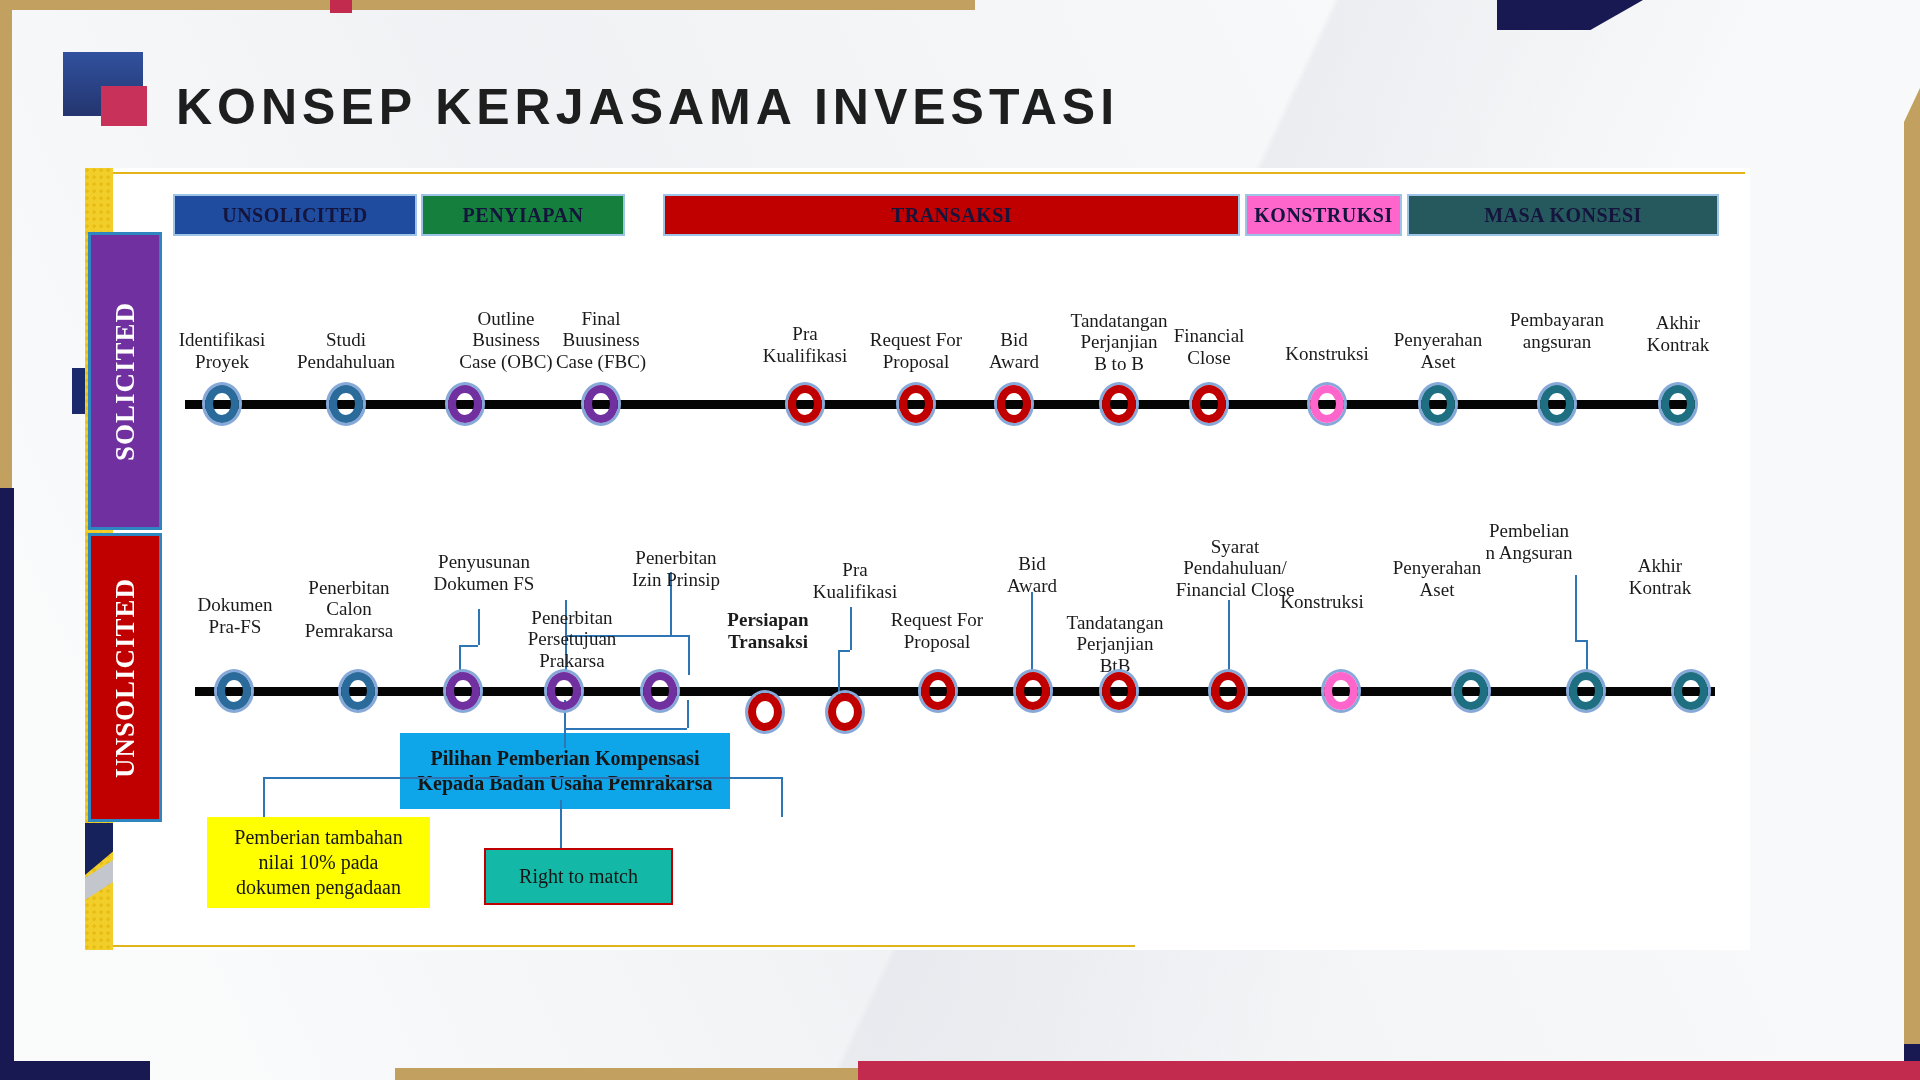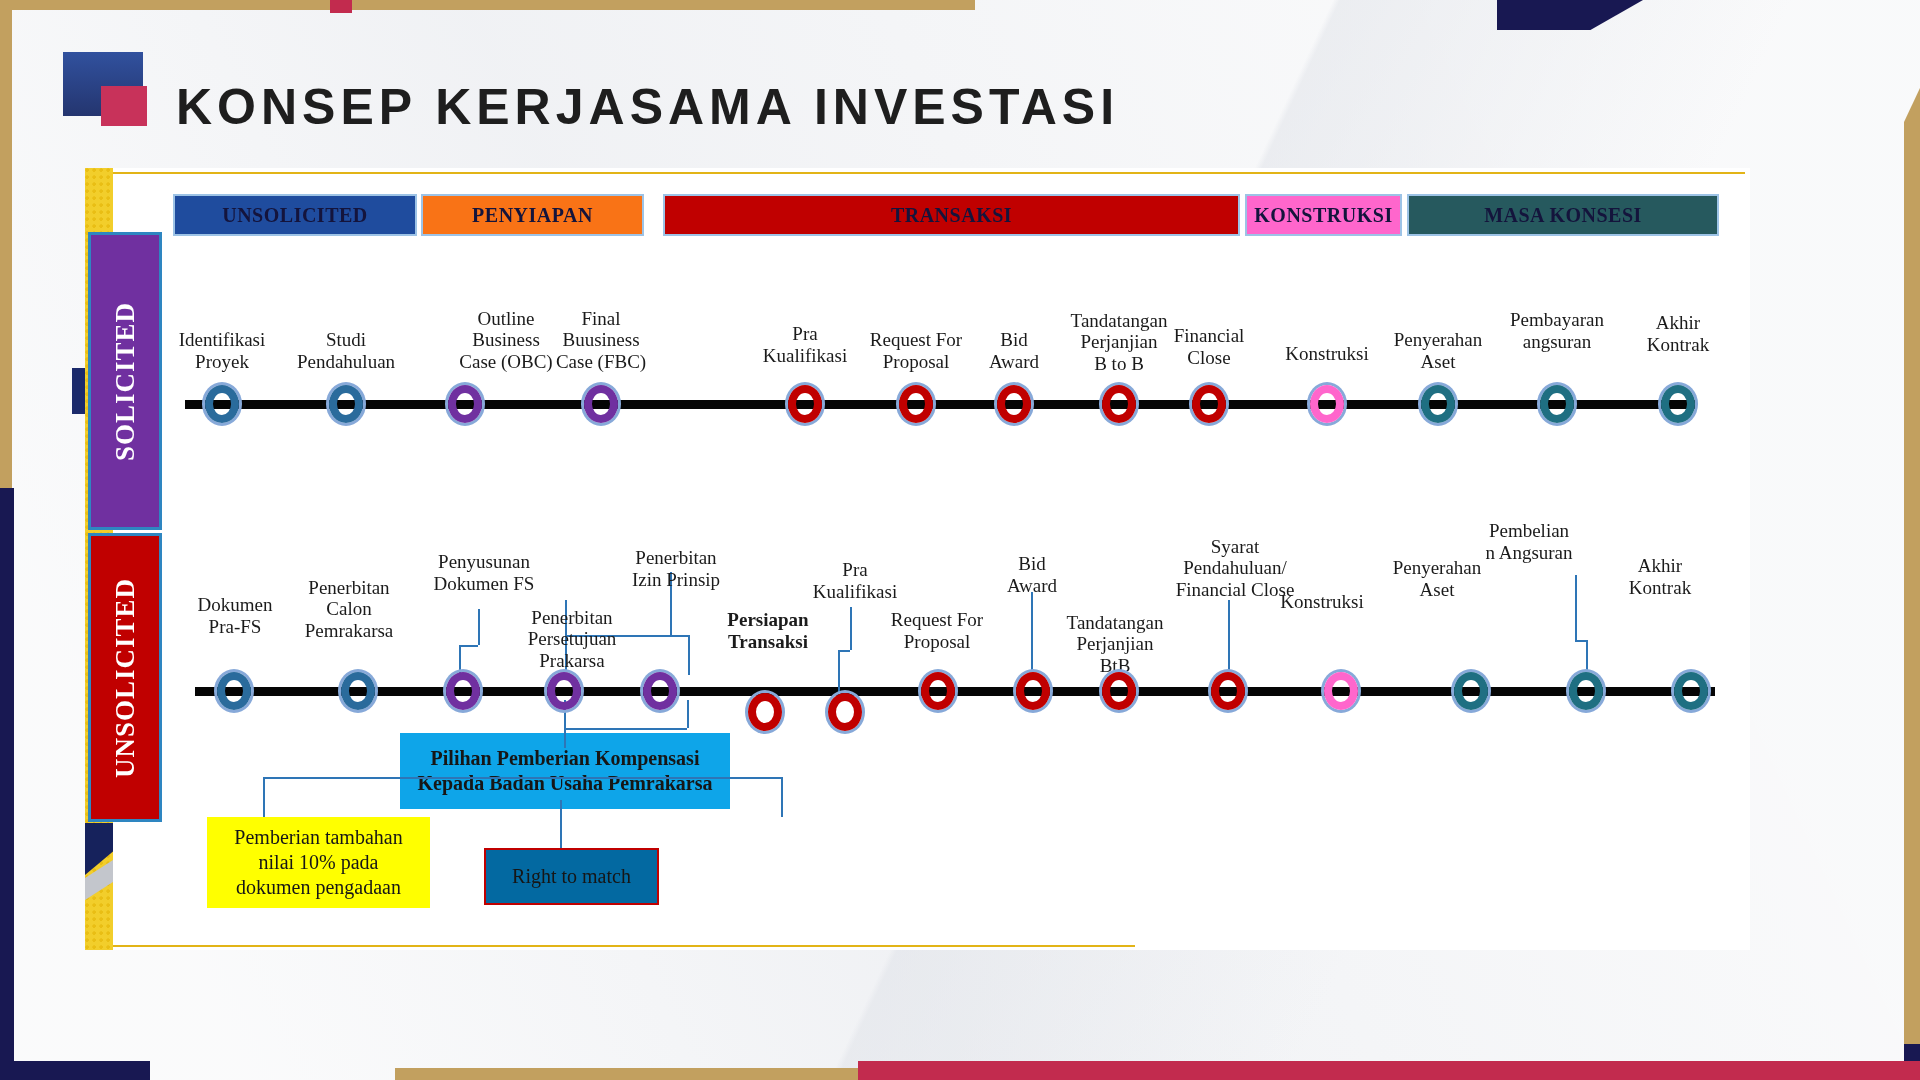--- a/index.html
+++ b/index.html
@@ -58,21 +58,21 @@
   .node{position:absolute;width:18px;height:22px;border-radius:50%;z-index:7;
         border:8px solid #000;box-shadow:0 0 0 3px #87A9D9;transform:translate(-50%,-50%);}
   .mlabel{position:absolute;transform:translateX(-50%);z-index:6;text-align:center;
           white-space:pre-line;font-size:19px;line-height:1.12;color:#1b1b1b;}
   .seg{position:absolute;background:#2E75B6;z-index:5;}
   
   .bbox{position:absolute;z-index:3;display:flex;align-items:center;justify-content:center;
         text-align:center;white-space:pre-line;font-size:20px;line-height:1.25;color:#161616;box-sizing:border-box;}
   .box-green{left:315px;top:565px;width:330px;height:76px;background:#0ea5e9;font-weight:bold;}
   .box-yellow{left:122px;top:649px;width:223px;height:91px;background:#FFFF00;}
-  .box-red{left:399px;top:680px;width:175px;height:57px;background:#0369a1;border:2px solid #C00000;}
+  .box-red{left:399px;top:680px;width:189px;height:57px;background:#14b8a6;border:2px solid #C00000;}
   .box-blue{left:624px;top:649px;width:144px;height:102px;background:#29ABE2;}
   .thru-line{position:absolute;left:178px;top:609px;width:518px;height:2px;background:#2E75B6;z-index:8;}
 </style>
 </head>
 <body>
 
 <div class="page">
 
   <div class="deco tan deco-tan-top"></div>
   <div class="deco tan deco-tan-left"></div>
@@ -92,21 +92,21 @@
 
   <div class="panel">
     <div class="ystrip"></div>
     <div class="ystrip-navy"></div>
     <div class="ystrip-silver"></div>
     <div class="gold-line gold-top"></div>
     <div class="gold-line gold-bottom"></div>
 
     <div id="phases">
         <div class="phase" style="left: 88px; width: 244px; background: rgb(31, 76, 158);">UNSOLICITED</div>
-        <div class="phase" style="left: 336px; width: 223px; background: #f97316;">PENYIAPAN</div>
+        <div class="phase" style="left: 336px; width: 204px; background: #15803d;">PENYIAPAN</div>
         <div class="phase" style="left: 578px; width: 577px; background: rgb(192, 0, 0);">TRANSAKSI</div>
         <div class="phase" style="left: 1160px; width: 157px; background: rgb(255, 102, 204);">KONSTRUKSI</div>
         <div class="phase" style="left: 1322px; width: 312px; background: rgb(38, 89, 94);">MASA KONSESI</div>
       </div>
 
     <div class="rowlabel row-solicited">SOLICITED</div>
     <div class="rowlabel row-unsolicited">UNSOLICITED</div>
 
     <div id="timelines">
         <div class="tline" style="left: 100px; width: 1512px; top: 232px;"></div>

